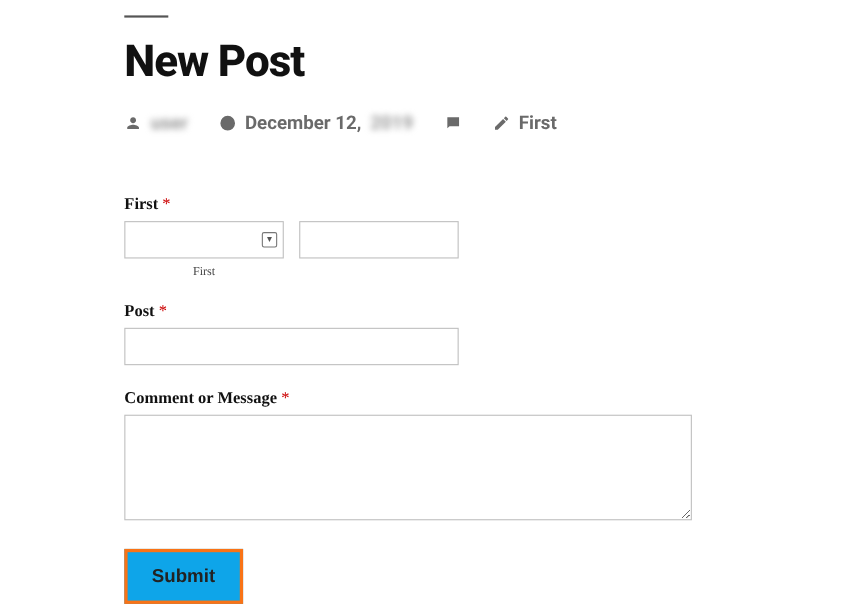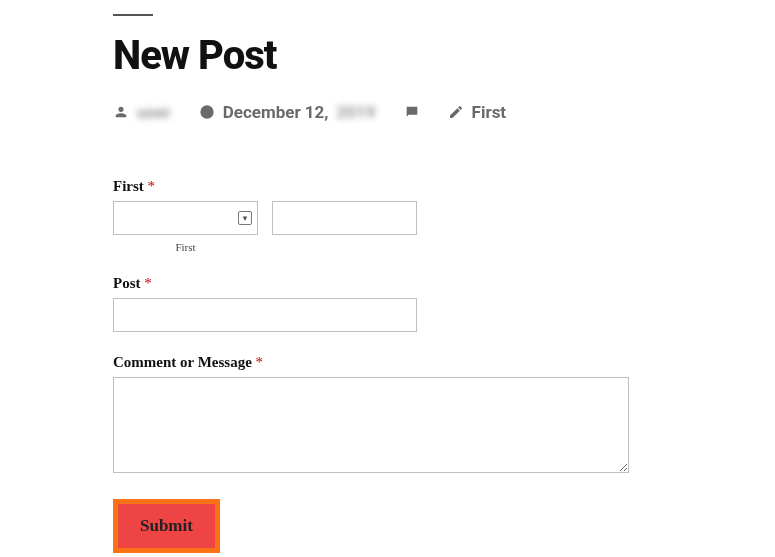--- a/index.html
+++ b/index.html
@@ -97,28 +97,28 @@
     background: #fff;
     padding: 6px 8px;
     font-family: inherit;
     font-size: 14px;
     resize: both;
     outline: none;
   }
 
   .submit-btn {
     margin-top: 22px;
-    background: #ef4444;
-    border: 5px solid #f97316;
+    background: #0ea5e9;
+    border: 3px solid #f97316;
     color: #222;
     font-weight: 800;
     font-size: 17px;
     padding: 12px 22px;
     cursor: pointer;
-    font-family: Liberation Serif, serif;
+    font-family: Liberation Sans, sans-serif;
   }
 </style>
 </head>
 <body>
 
 <div class="page">
   <div class="rule"></div>
   <h1 class="title">New Post</h1>
 
   <div class="meta">

